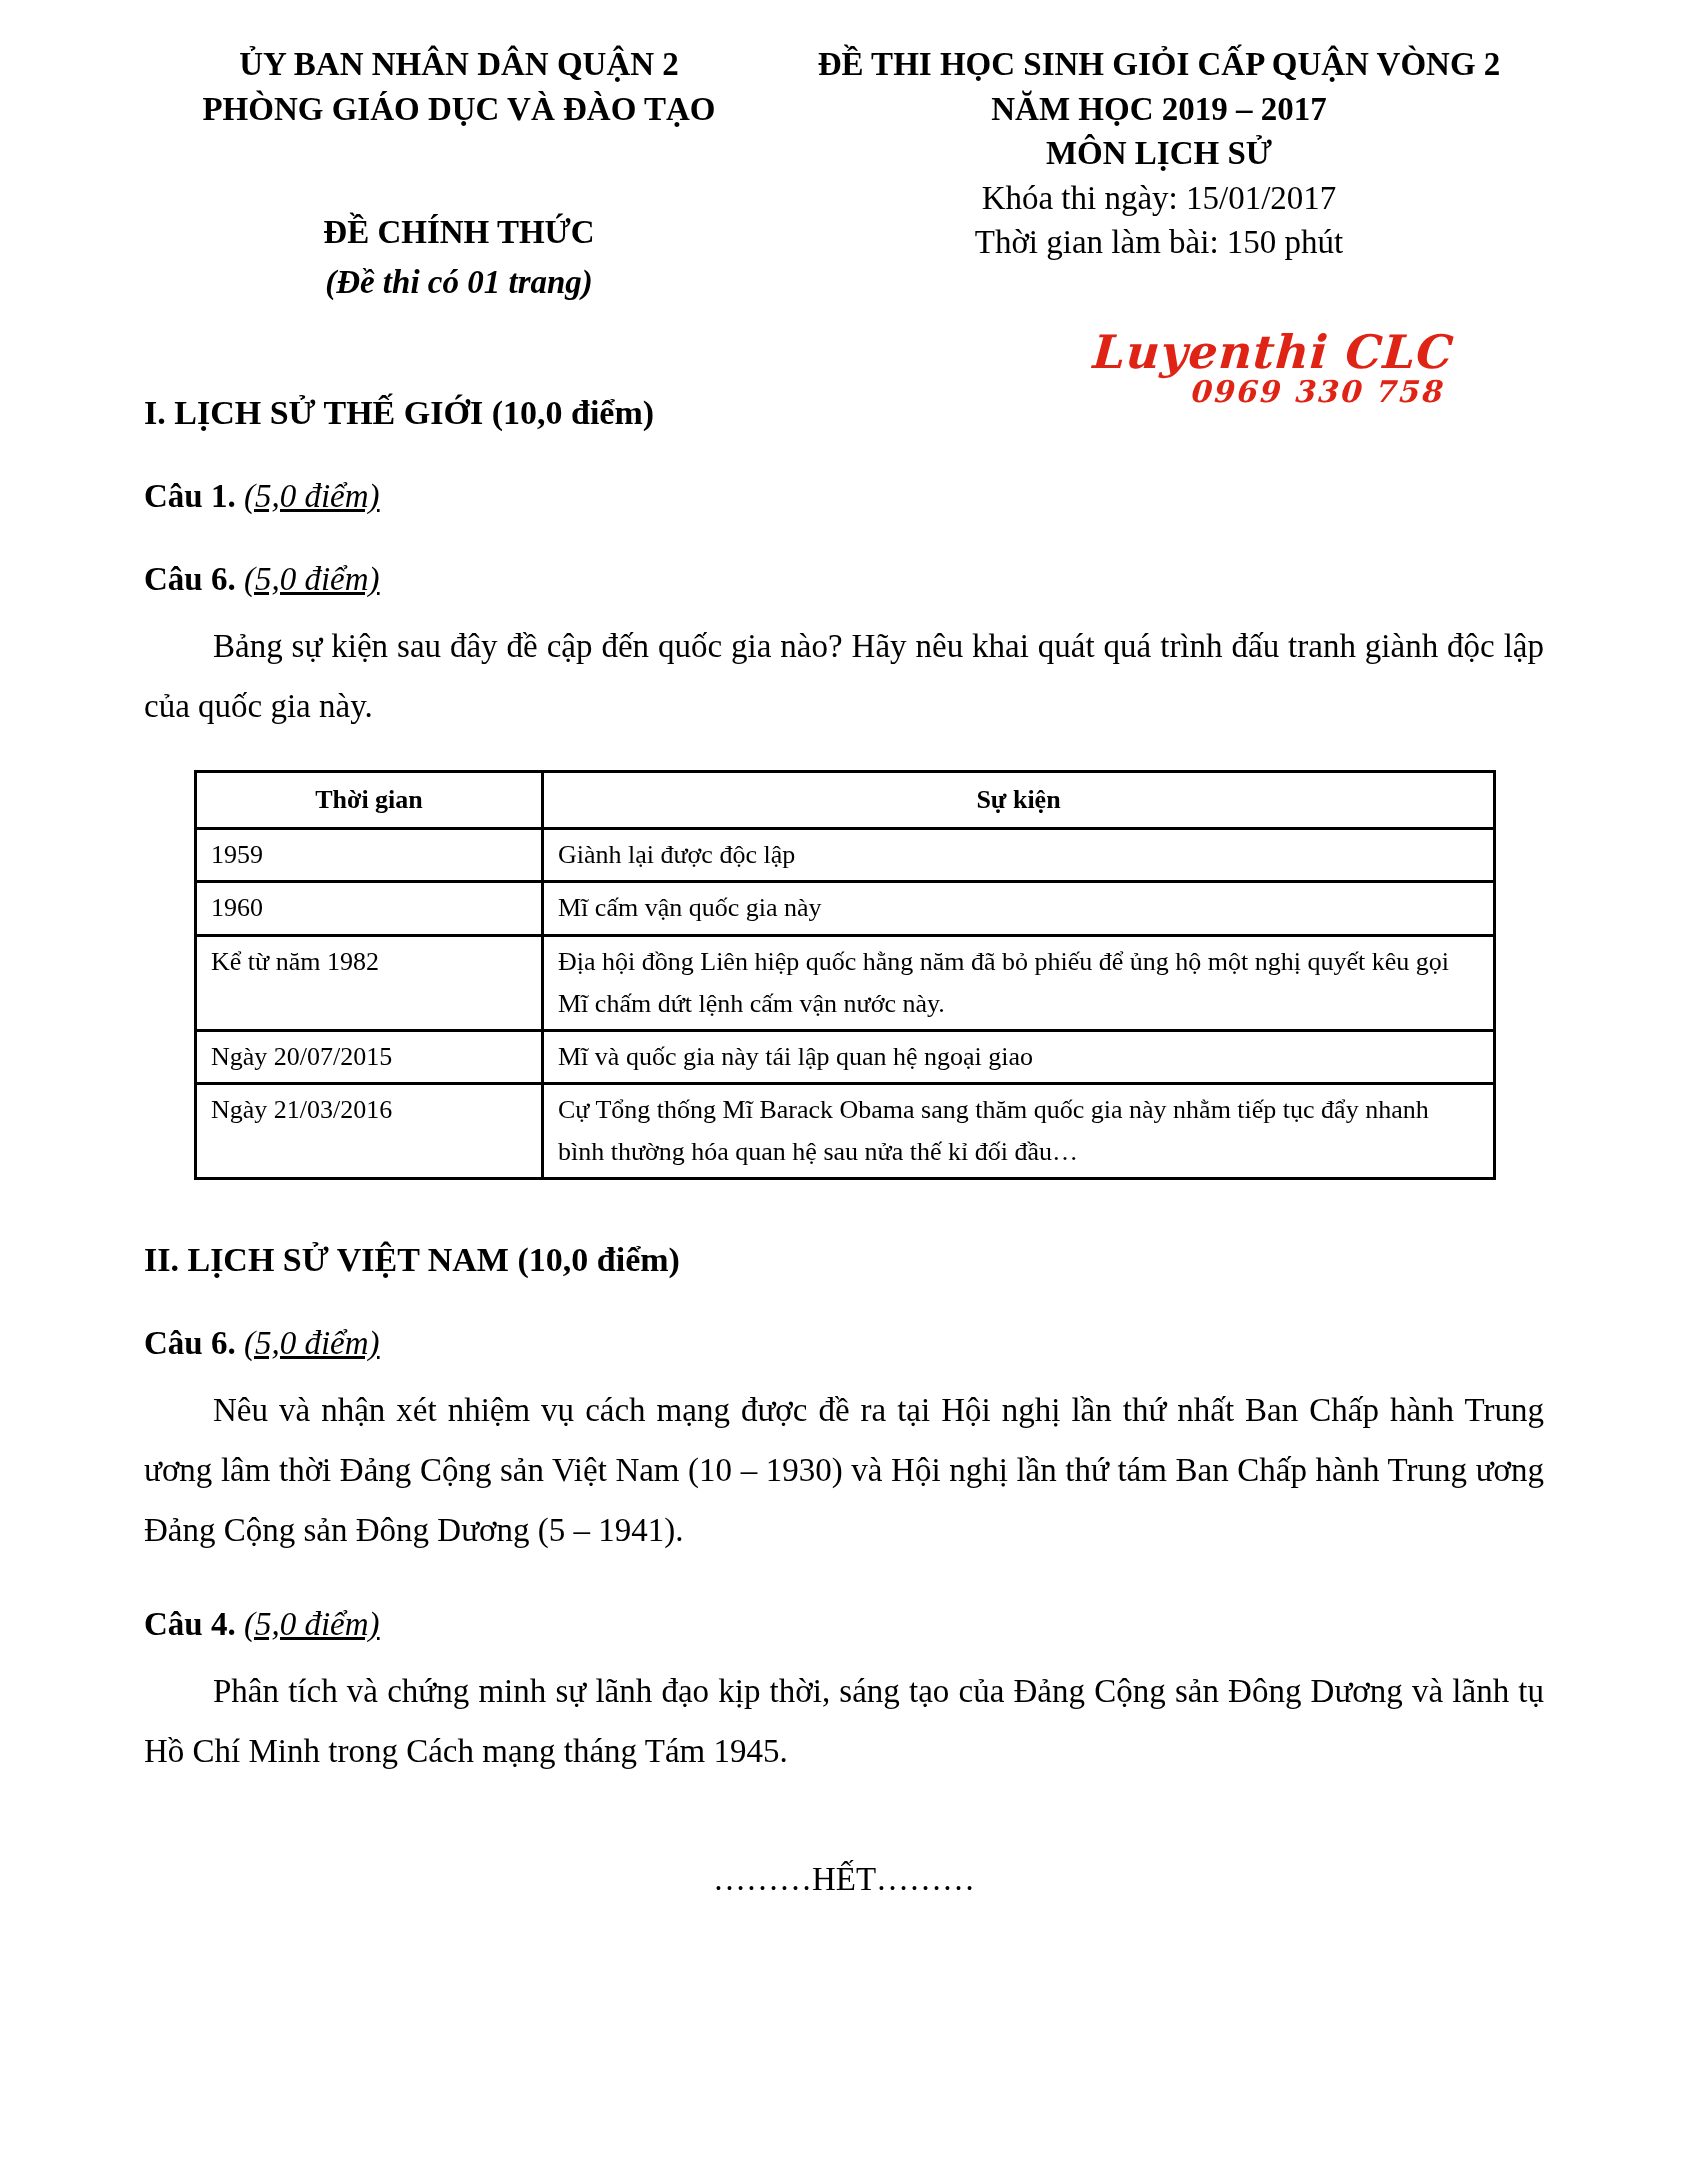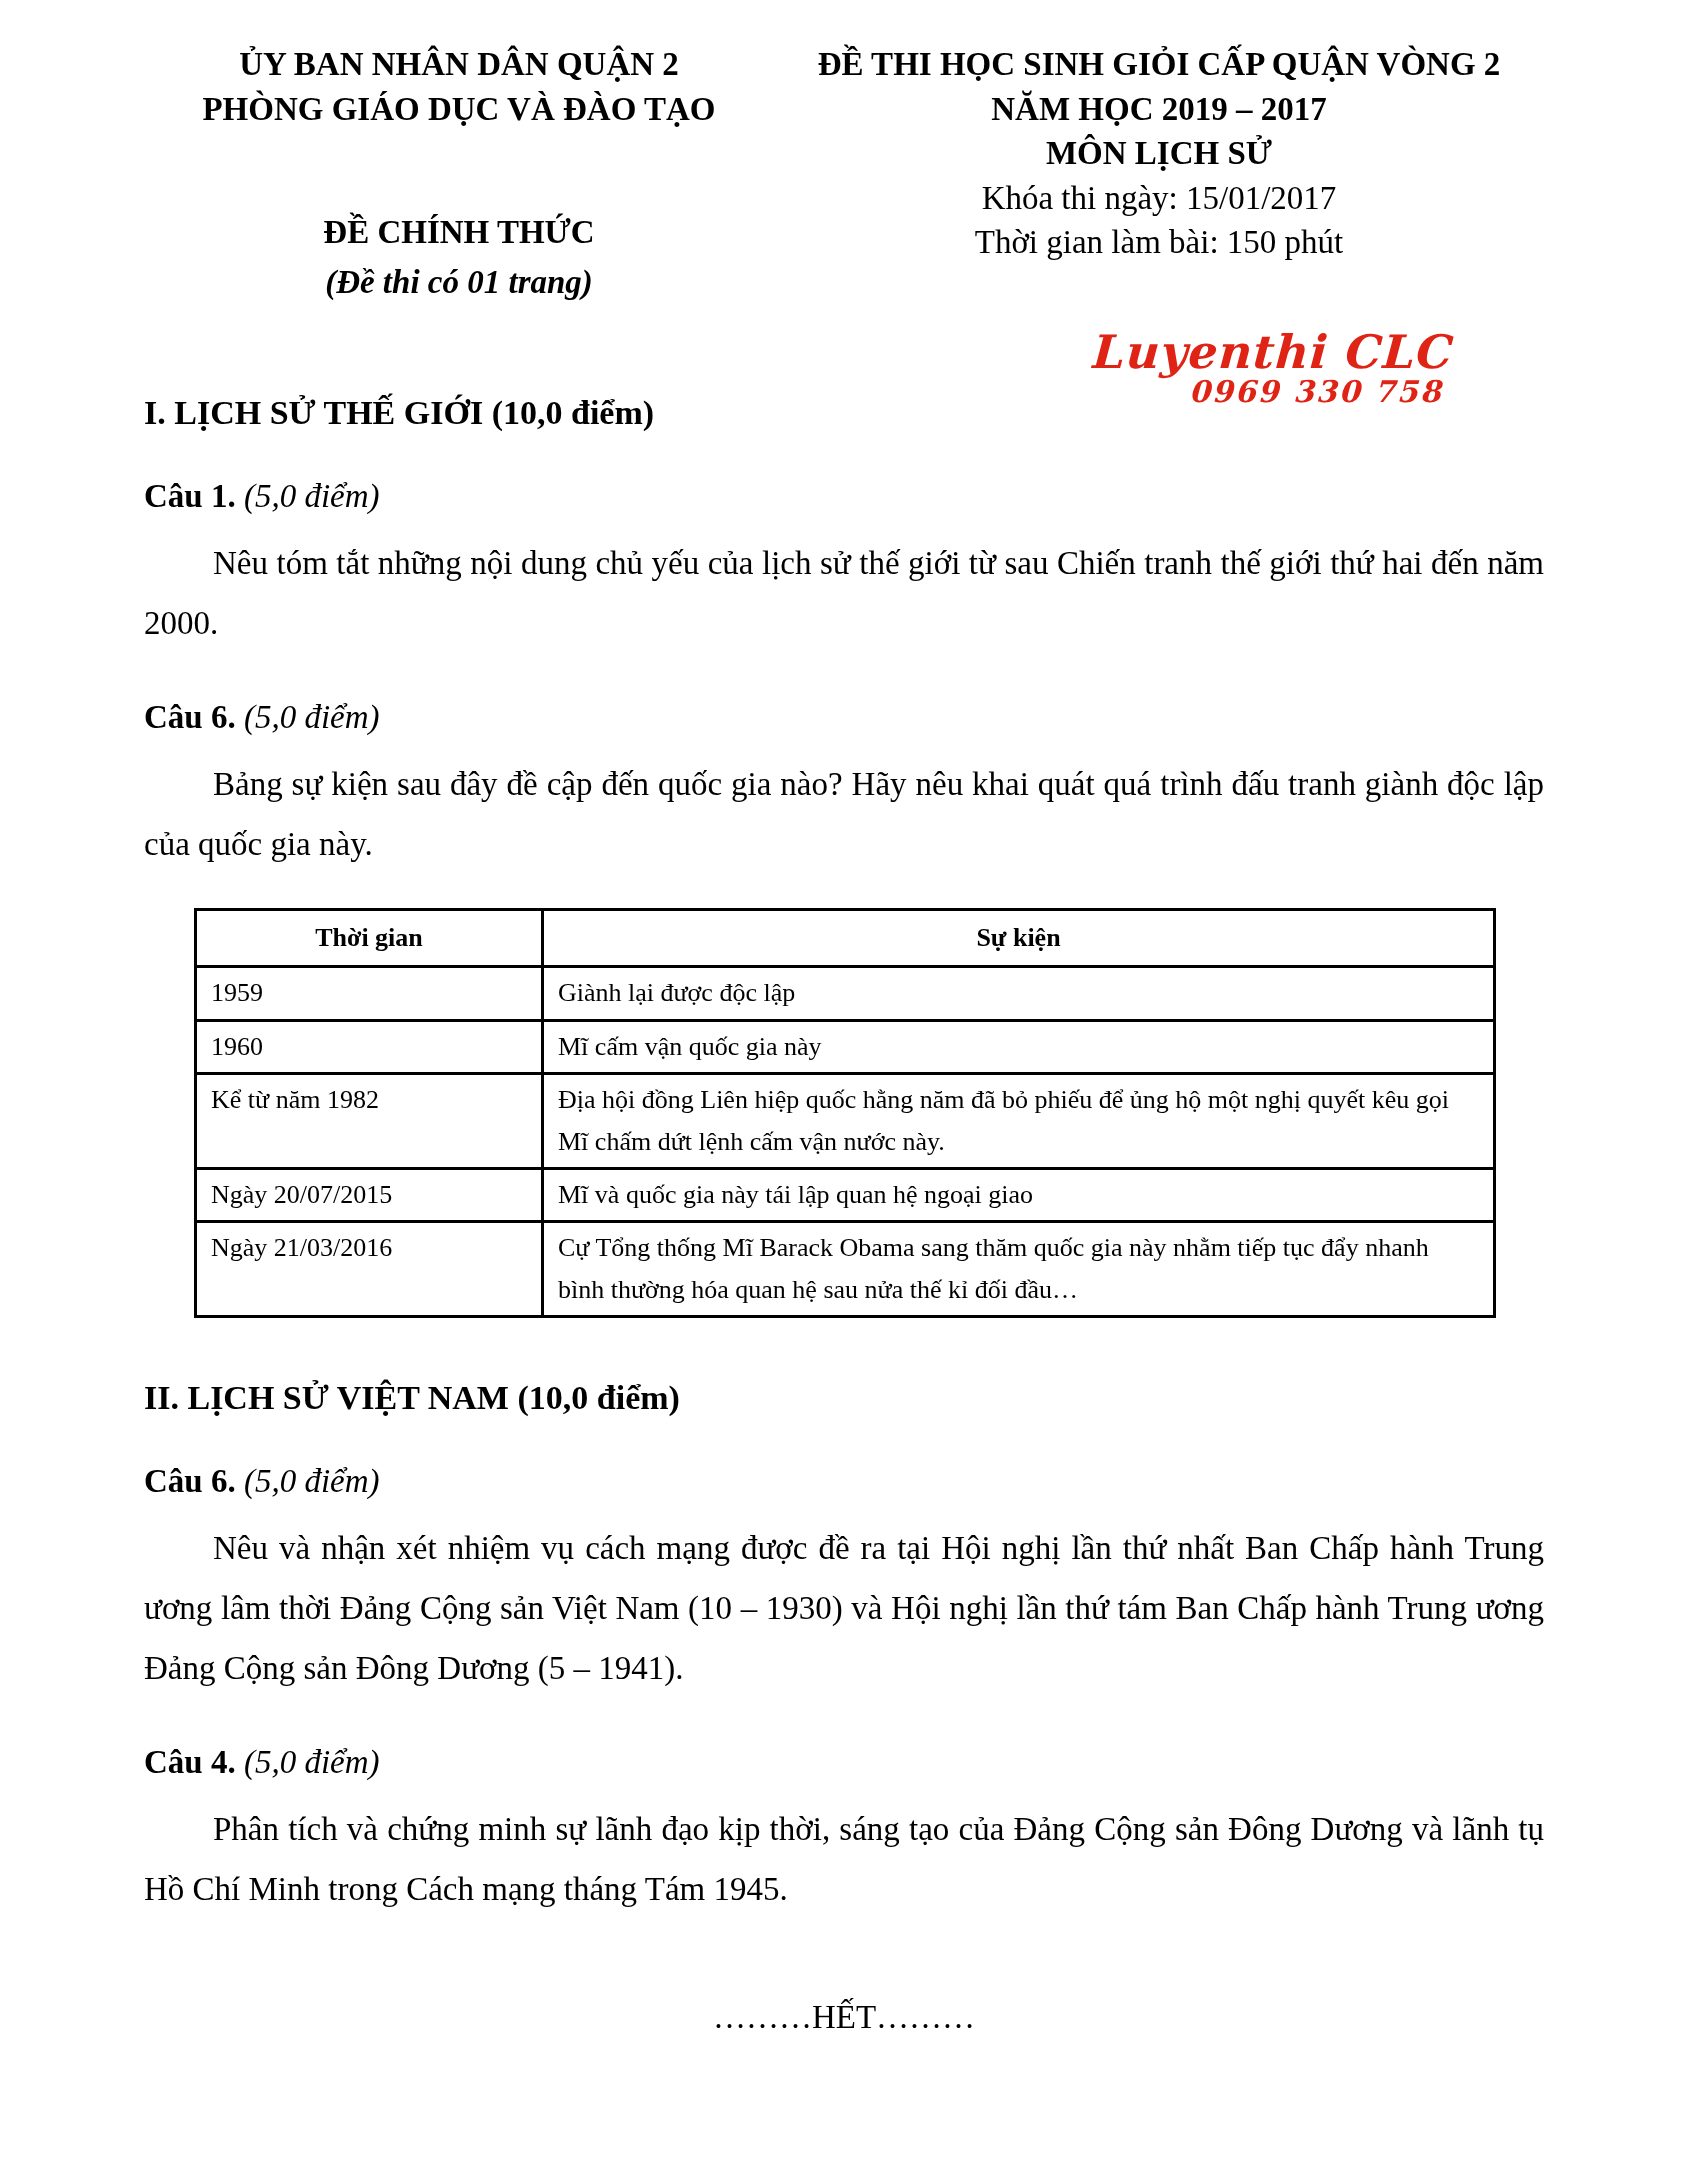--- a/index.html
+++ b/index.html
@@ -30,21 +30,21 @@
     transform:skewX(-4deg);
     line-height:1.0;
   }
   .logo-name{font-size:46px;letter-spacing:1px;}
   .logo-phone{font-size:30px;margin-top:2px;margin-right:6px;letter-spacing:2px;}
   
   .sec-heading{font-weight:bold;font-size:34px;margin-top:87px;}
   .sec-heading.second{margin-top:61px;}
   .q-label{margin-top:46px;}
   .q-label .lbl{font-weight:bold;}
-  .q-label .pts{font-style:italic;}
+  .q-label .pts{font-style:italic;text-decoration:underline;}
   .para{
     margin-top:18px;
     text-align:justify;
     text-indent:69px;
     line-height:1.82;
   }
   
   table.evt{
     border-collapse:collapse;
     margin-top:34px;
@@ -92,21 +92,20 @@
     <div class="logo-name">Luyenthi CLC</div>
     <div class="logo-phone">0969 330 758</div>
   </div>
 
   <div class="sec-heading">I. LỊCH SỬ THẾ GIỚI (10,0 điểm)</div>
 
   <div class="q-label">
     <span class="lbl">Câu 1.</span>
     <span class="pts">(5,0 điểm)</span>
   </div>
-  <div class="para">Nêu tóm tắt những nội dung chủ yếu của lịch sử thế giới từ sau Chiến tranh thế giới thứ hai đến năm 2000.</div>
 
   <div class="q-label">
     <span class="lbl">Câu 6.</span>
     <span class="pts">(5,0 điểm)</span>
   </div>
   <div class="para">Bảng sự kiện sau đây đề cập đến quốc gia nào? Hãy nêu khai quát quá trình đấu tranh giành độc lập của quốc gia này.</div>
 
   <table class="evt">
     <colgroup>
         <col class="c1">

